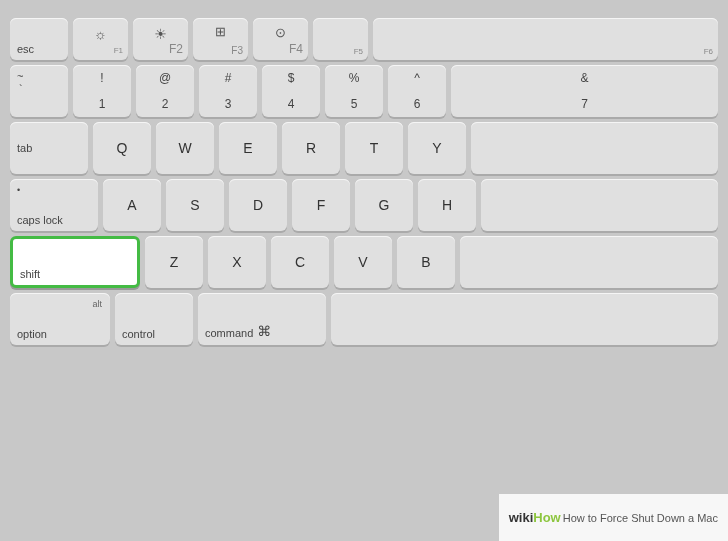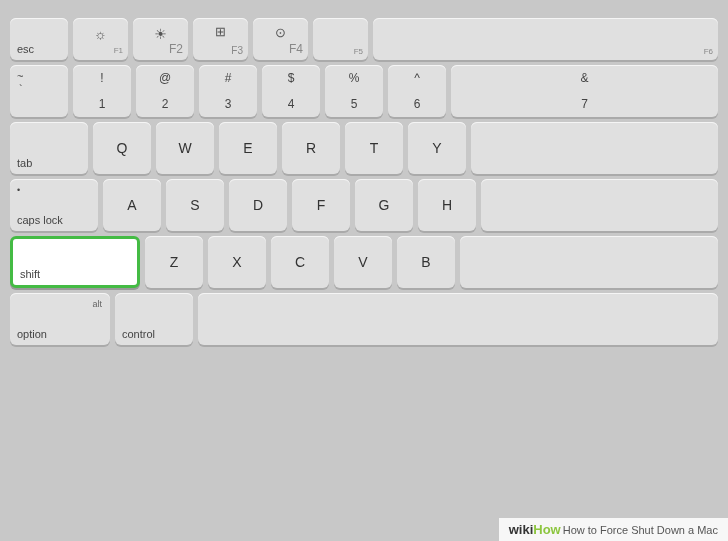--- a/index.html
+++ b/index.html
@@ -51,21 +51,21 @@
       margin: auto;
     }
 
     .key-esc { width: 58px; }
     .key-f { width: 55px; }
 
     
     .key-num { width: 58px; }
 
     
-    .key-tab { width: 78px; font-size: 11px; }
+    .key-tab { width: 78px; font-size: 11px; justify-content: center; }
     .key-letter { width: 58px; }
 
     
     .key-capslock { width: 88px; }
 
     
     .key-shift-left { width: 130px; background: white; border: 3px solid #44bb44; box-shadow: 0 2px 0 #999; }
 
     
     .key-control { width: 78px; }
@@ -77,21 +77,21 @@
       border: 3px solid #44bb44;
       box-shadow: 0 2px 0 #999;
     }
 
     
     .wikihow-bar {
       position: absolute;
       bottom: 0;
       right: 0;
       background: rgba(255,255,255,0.85);
-      padding: 4px 10px;
+      padding: 16px 10px;
       display: flex;
       align-items: center;
       font-size: 12px;
       color: #333;
     }
     .wikihow-bar .wiki-logo {
       font-weight: bold;
       font-size: 13px;
     }
     .wikihow-bar .wiki-logo span.wiki-part {
@@ -293,20 +293,24 @@
   </div>
 
   <div class="row">
     <div class="key key-option">
       <span style="position:absolute;top:6px;right:8px;font-size:9px;color:#666;">alt</span>
       <span style="font-size:11px;color:#444;">option</span>
     </div>
     <div class="key key-control">
       <span style="font-size:11px;color:#444;">control</span>
     </div>
+    <div class="key key-command" style="display: flex; flex-direction: row; align-items: flex-end; justify-content: flex-start; padding-bottom: 6px;">
+      <span style="font-size:11px;color:#444;margin-right:4px;">command</span>
+      <span style="font-size:14px;color:#444;">⌘</span>
+    </div>
     <div class="key" style="flex-grow:1;"></div>
   </div>
 
   <div class="wikihow-bar">
     <span class="wiki-logo">
       <span class="wiki-part">wiki</span><span class="how-part">How</span>
     </span>
     <span class="wiki-title">How to Force Shut Down a Mac</span>
   </div>
 

